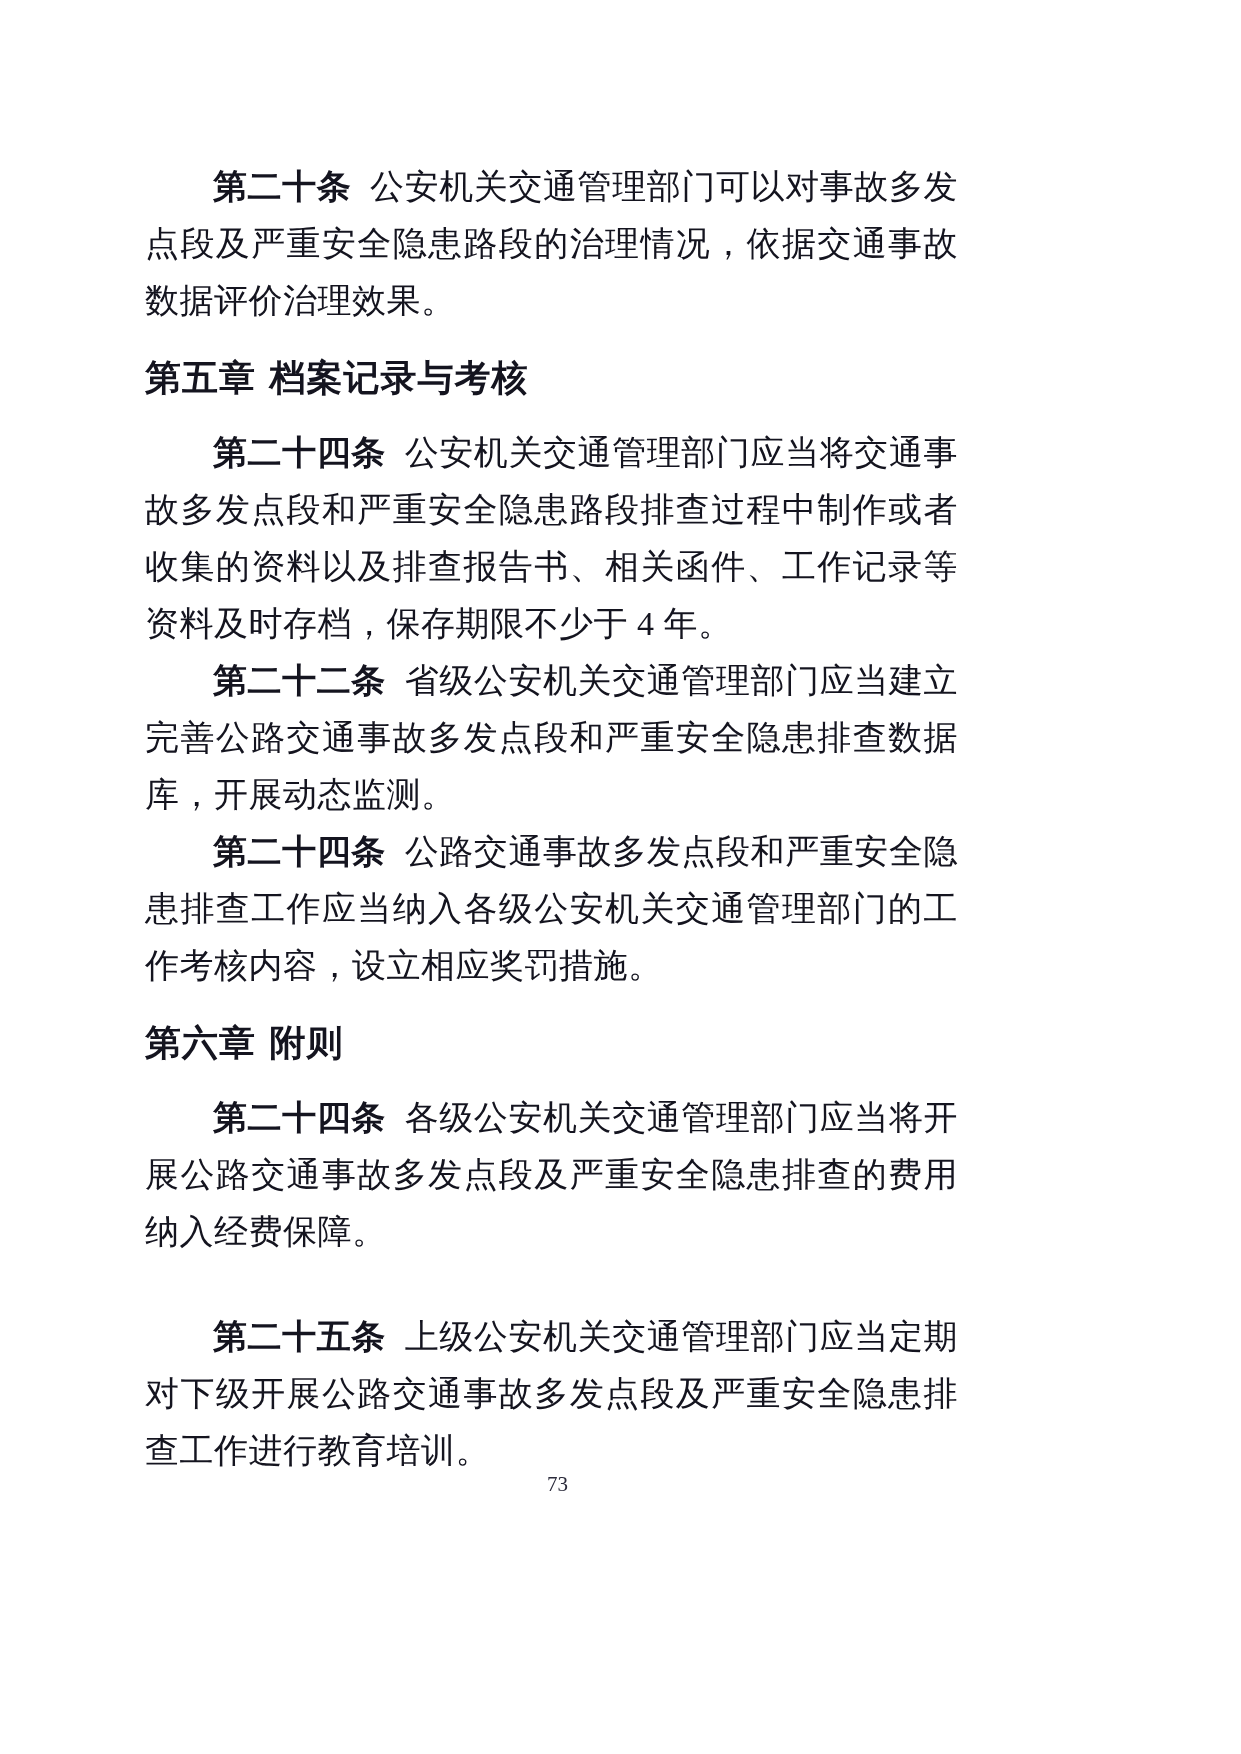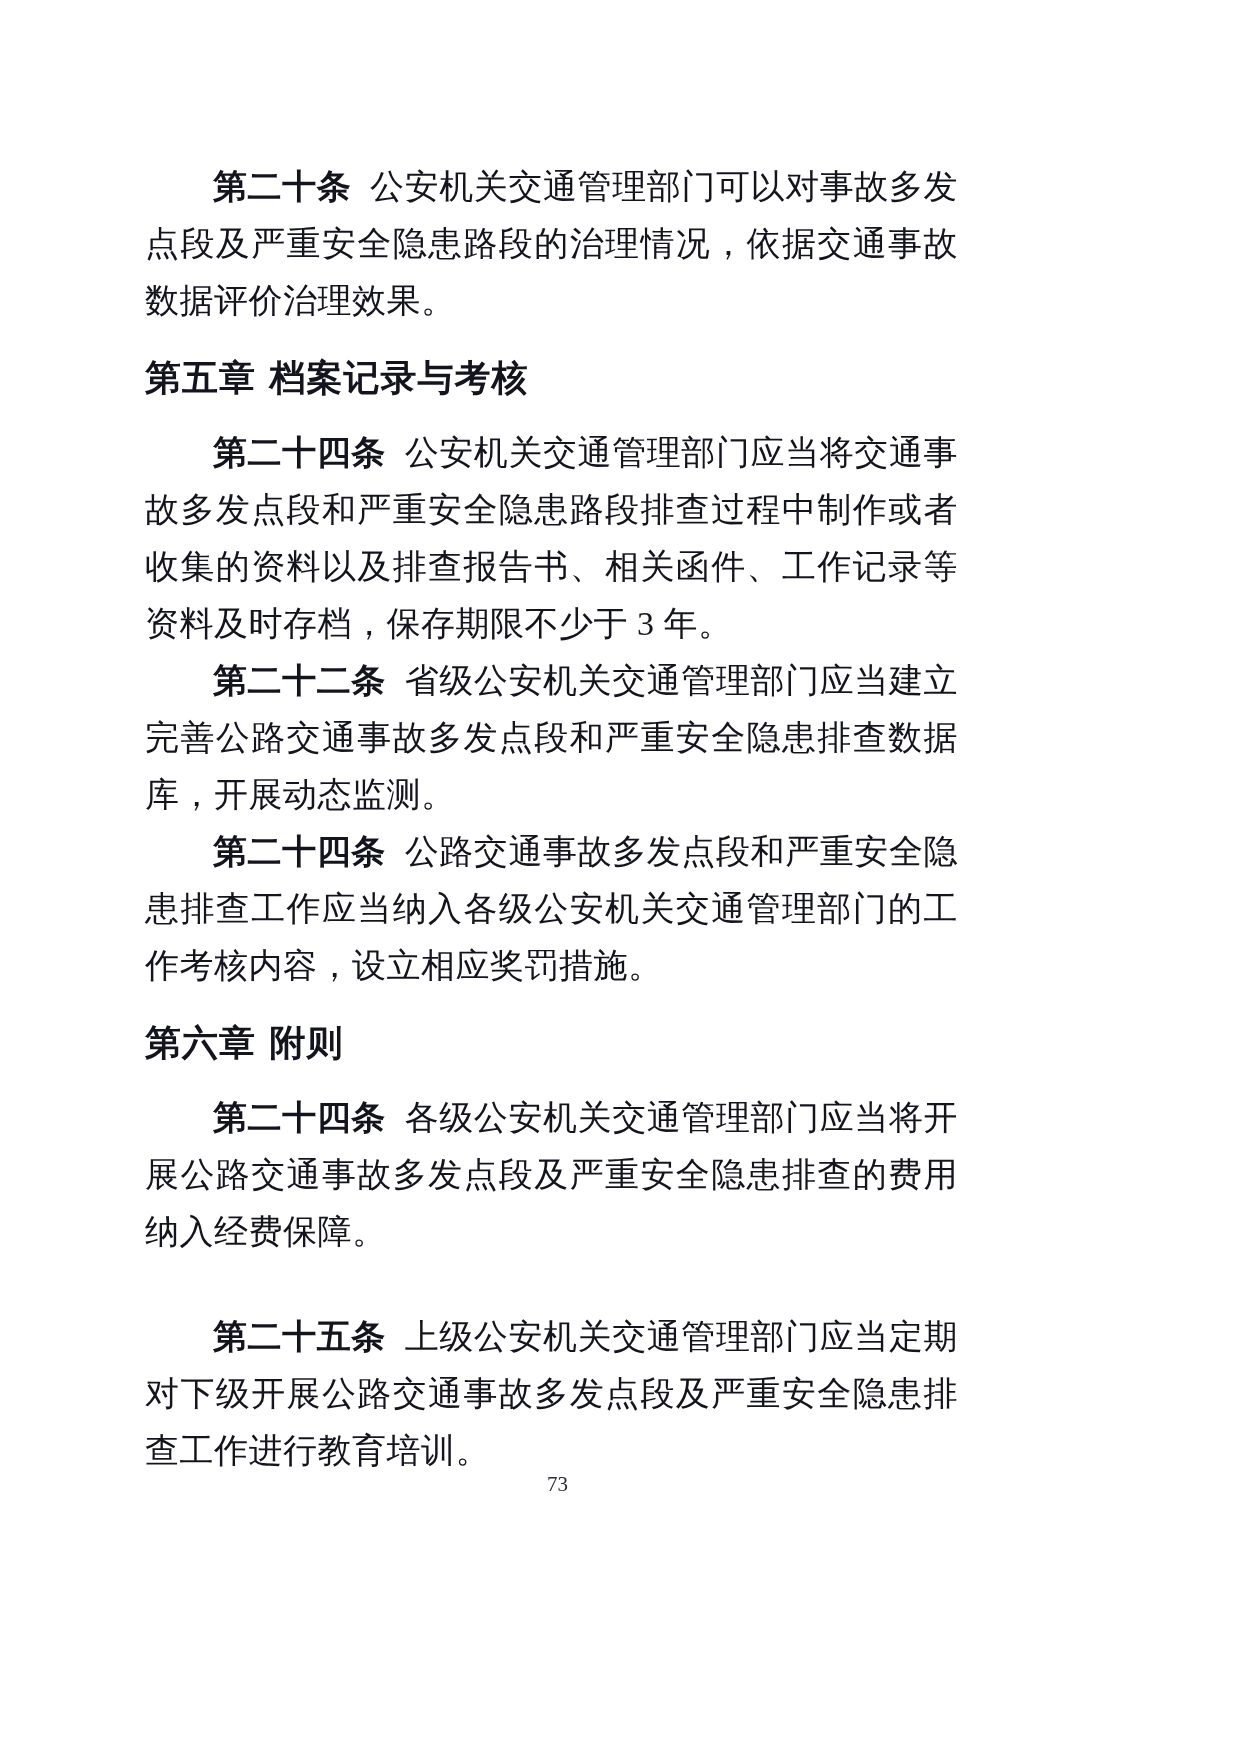--- a/index.html
+++ b/index.html
@@ -62,21 +62,21 @@
 
 <div class="doc">
 
   <p class="para">
     <span class="label">第二十条</span><span>公安机关交通管理部门可以对事故多发点段及严重安全隐患路段的治理情况，依据交通事故数据评价治理效果。</span>
   </p>
 
   <h2 class="chapter">第五章 档案记录与考核</h2>
 
   <p class="para">
-    <span class="label">第二十四条</span><span>公安机关交通管理部门应当将交通事故多发点段和严重安全隐患路段排查过程中制作或者收集的资料以及排查报告书、相关函件、工作记录等资料及时存档，保存期限不少于 3 年。</span>
+    <span class="label">第二十四条</span><span>公安机关交通管理部门应当将交通事故多发点段和严重安全隐患路段排查过程中制作或者收集的资料以及排查报告书、相关函件、工作记录等资料及时存档，保存期限不少于 4 年。</span>
   </p>
 
   <p class="para">
     <span class="label">第二十二条</span><span>省级公安机关交通管理部门应当建立完善公路交通事故多发点段和严重安全隐患排查数据库，开展动态监测。</span>
   </p>
 
   <p class="para">
     <span class="label">第二十四条</span><span>公路交通事故多发点段和严重安全隐患排查工作应当纳入各级公安机关交通管理部门的工作考核内容，设立相应奖罚措施。</span>
   </p>
 

